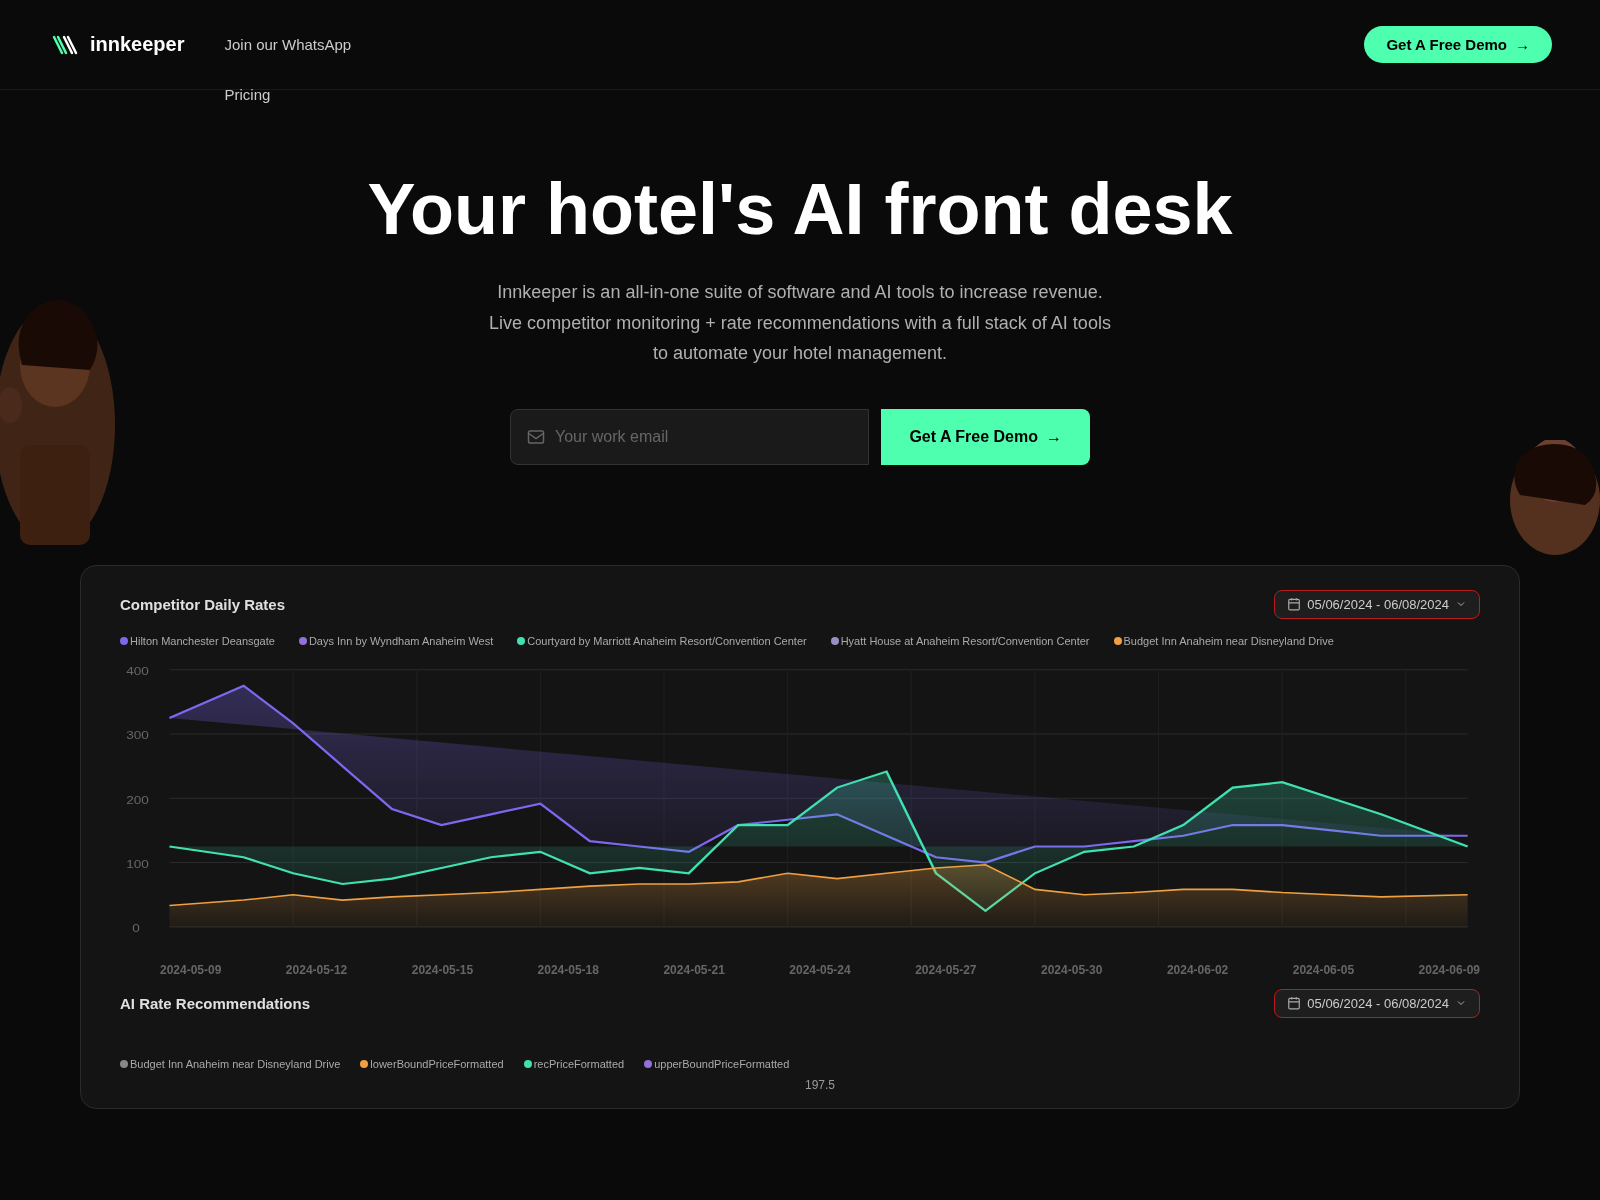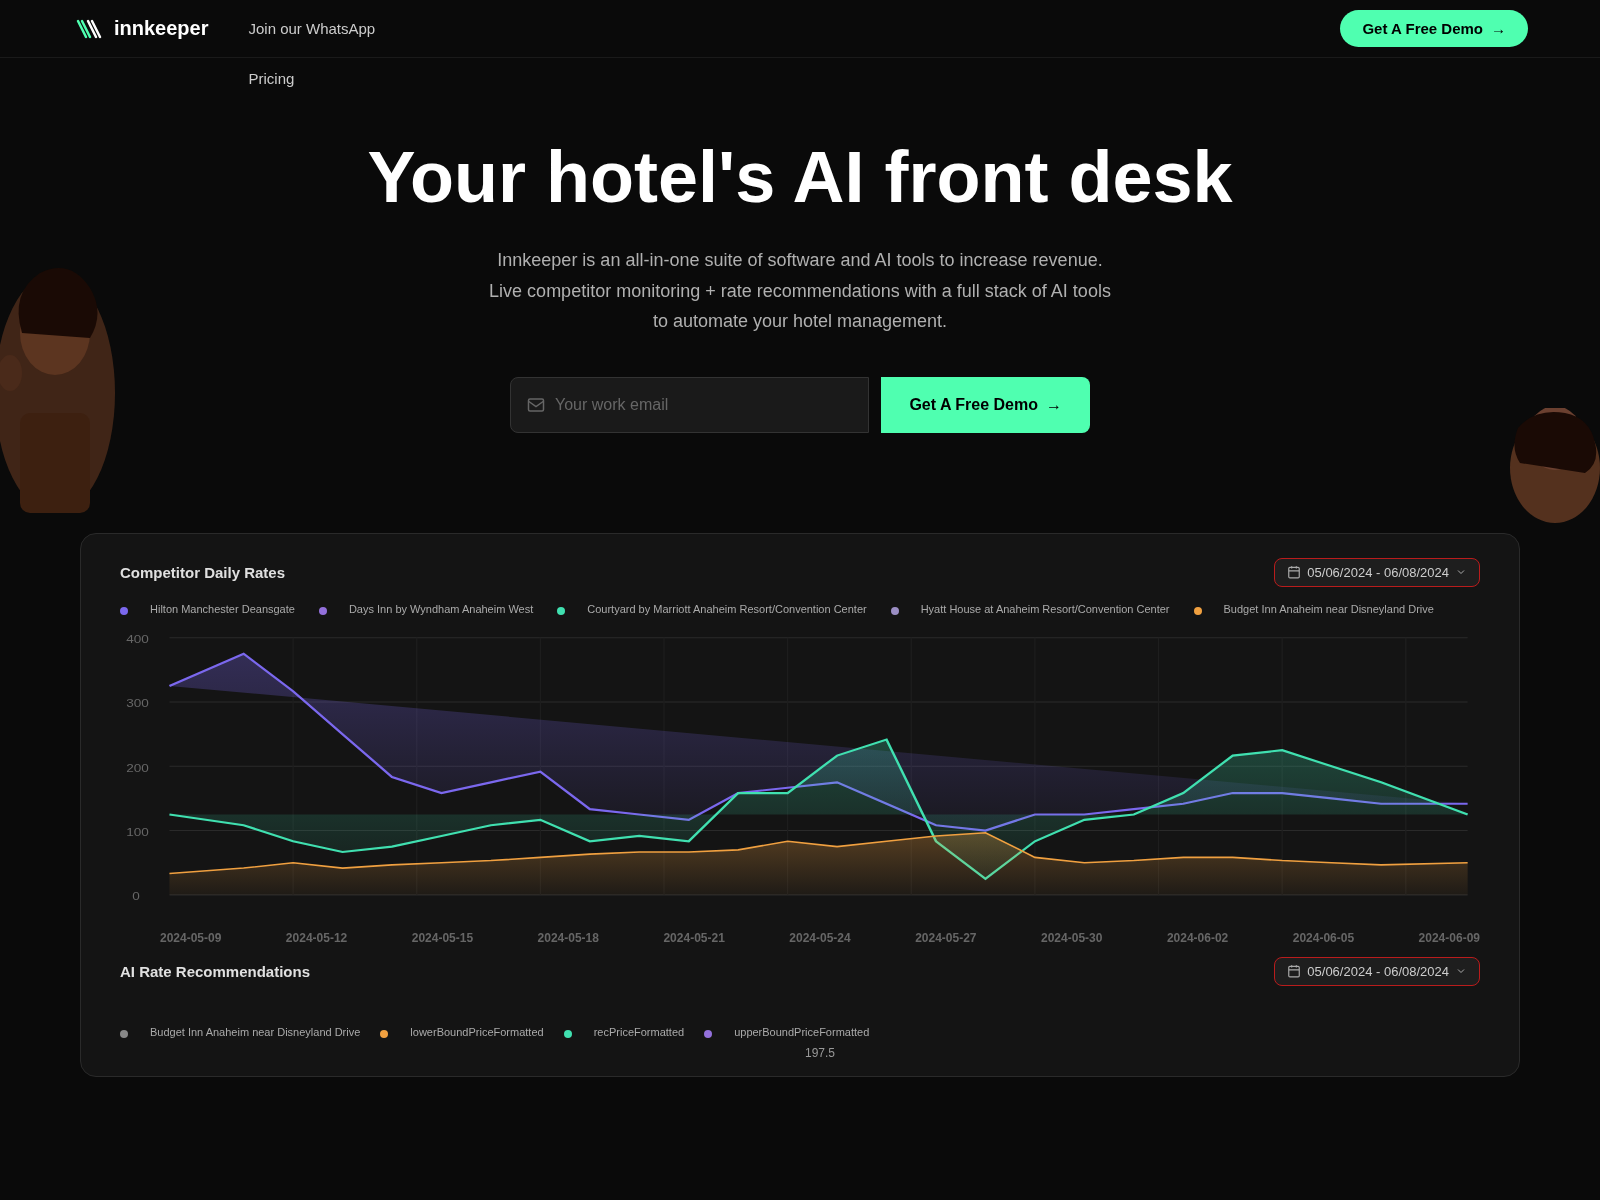--- a/index.html
+++ b/index.html
@@ -9,22 +9,22 @@
       font-family: -apple-system, BlinkMacSystemFont, 'Segoe UI', sans-serif;
       min-height: 1200px;
       overflow-x: hidden;
     }
 
     
     nav {
       display: flex;
       align-items: center;
       justify-content: space-between;
-      padding: 0 72px;
-      height: 58px;
+      padding: 0 48px;
+      height: 90px;
       border-bottom: 1px solid #1a1a1a;
     }
     .nav-left {
       display: flex;
       align-items: center;
       gap: 40px;
     }
     .logo {
       display: flex;
       align-items: center;
@@ -205,22 +205,22 @@
     
     .chart-legend {
       display: flex;
       align-items: center;
       gap: 24px;
       margin-bottom: 12px;
       flex-wrap: wrap;
     }
     .legend-item {
       display: flex;
-      align-items: flex-end;
-      gap: 22px;
+      align-items: center;
+      gap: 2px;
       font-size: 11px;
       color: #aaa;
     }
     .legend-dot {
       width: 8px;
       height: 8px;
       border-radius: 50%;
       flex-shrink: 0;
     }
 

